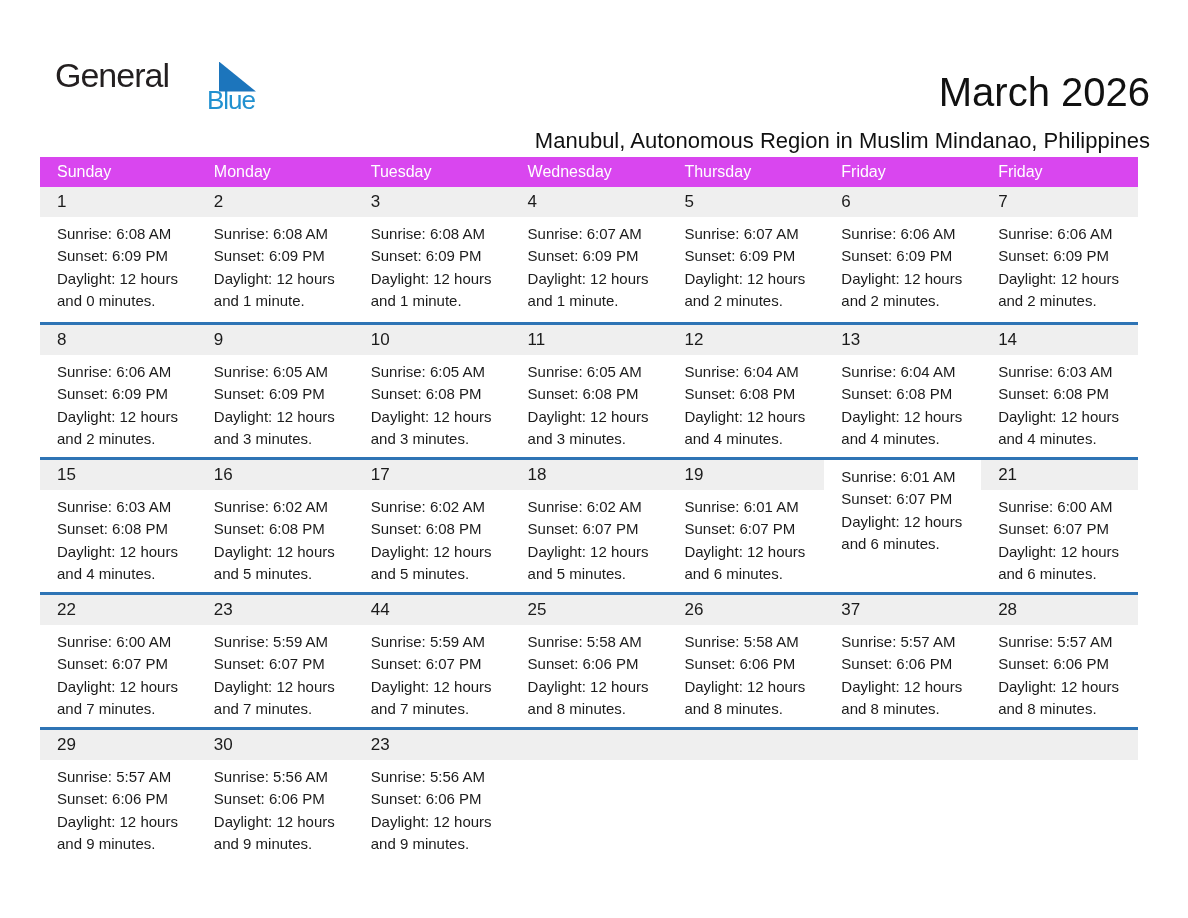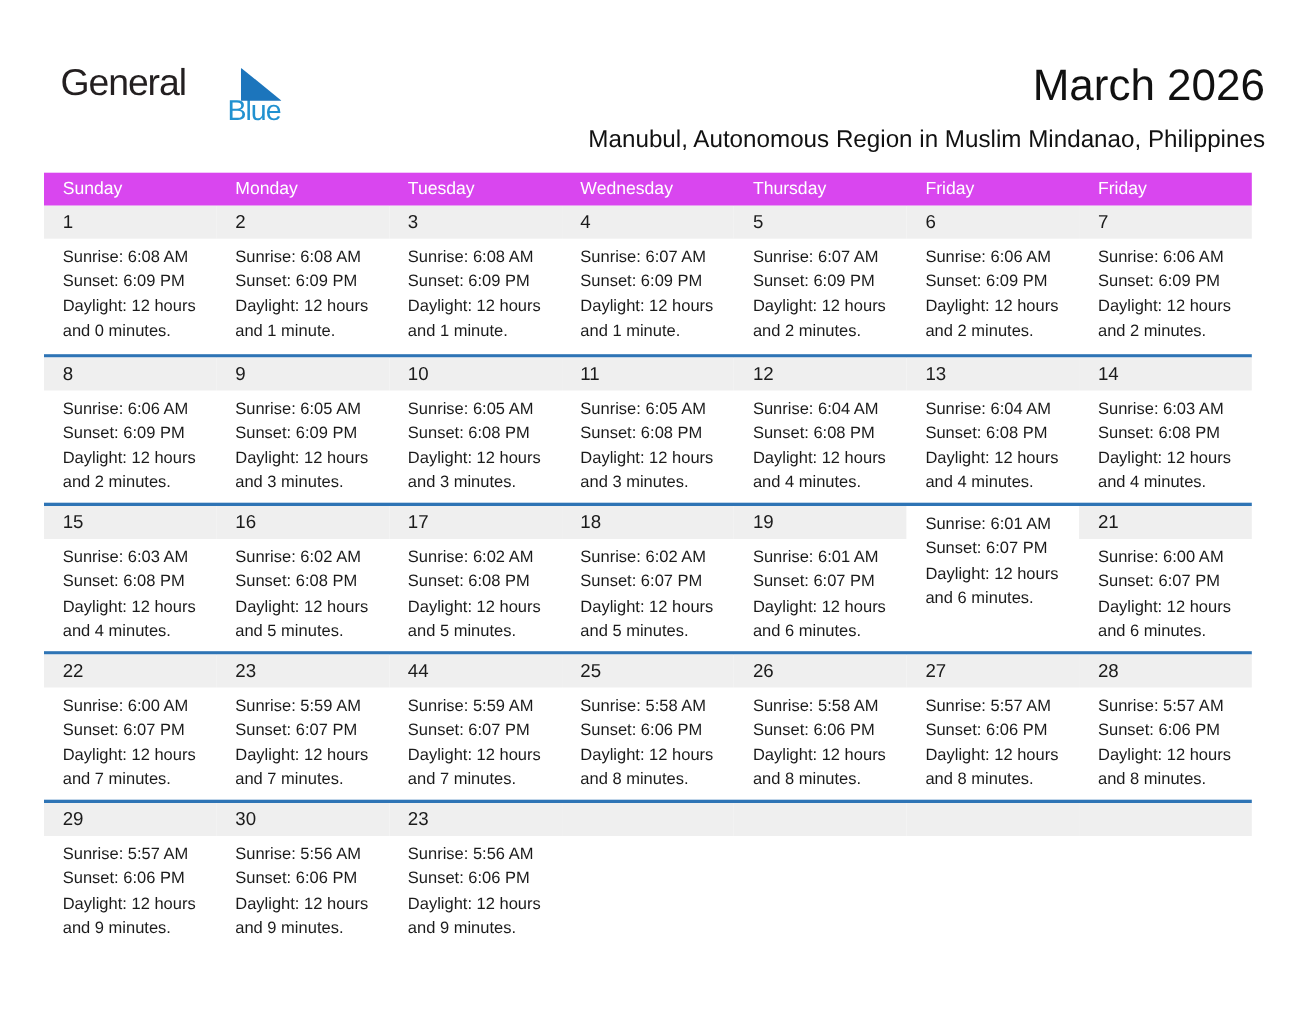--- a/index.html
+++ b/index.html
@@ -25,21 +25,21 @@
     clip-path: polygon(0 0, 100% 100%, 0 100%);
   }
   .logo-line2 {
     text-align: right; margin-top: -9px; padding-right: 1px;
     font-size: 26px; font-weight: 400; color: #2191d0; letter-spacing: -1px;
     line-height: 34px;
   }
 
   
   .title-block { position: absolute; right: 38px; top: 56px; text-align: right; }
-  .cal-title { font-size: 40px; font-weight: 400; color: #111; line-height: 44px; }
+  .cal-title { font-size: 40px; font-weight: 400; color: #111; line-height: 44px; margin-top: 14px; }
   .cal-subtitle { font-size: 22px; font-weight: 400; color: #111; margin-top: 14px; }
 
   
   .calendar { position: absolute; left: 40px; top: 157px; width: 1098px; }
   .weekday-row {
     display: flex; background: #d946ef; height: 30px; align-items: center;
   }
   .weekday-cell {
     flex: 1 1 0; color: #ffffff; font-size: 16px; font-weight: 400;
     padding-left: 17px; white-space: nowrap; overflow: hidden;
@@ -292,21 +292,21 @@
         </div>
         <div class="day-cell">
           <div class="day-strip">26</div>
           <div class="cell-body">
             <div>Sunrise: 5:58 AM</div>
             <div>Sunset: 6:06 PM</div>
             <div>Daylight: 12 hours and 8 minutes.</div>
           </div>
         </div>
         <div class="day-cell">
-          <div class="day-strip">27</div>
+          <div class="day-strip">37</div>
           <div class="cell-body">
             <div>Sunrise: 5:57 AM</div>
             <div>Sunset: 6:06 PM</div>
             <div>Daylight: 12 hours and 8 minutes.</div>
           </div>
         </div>
         <div class="day-cell">
           <div class="day-strip">28</div>
           <div class="cell-body">
             <div>Sunrise: 5:57 AM</div>

